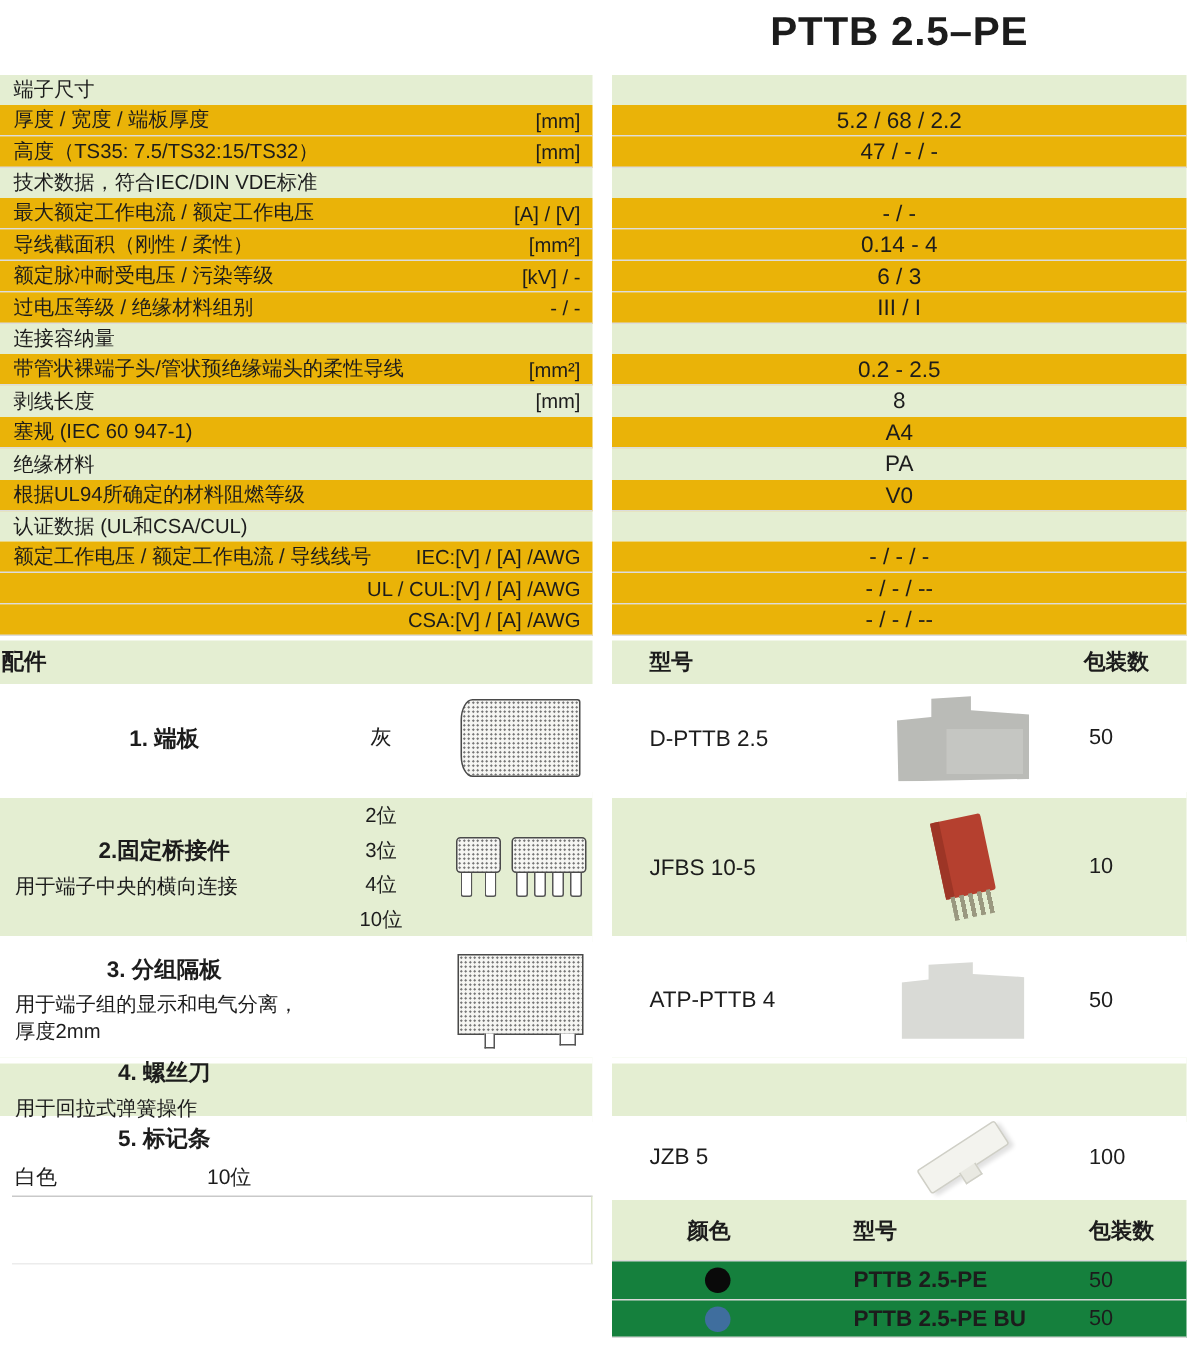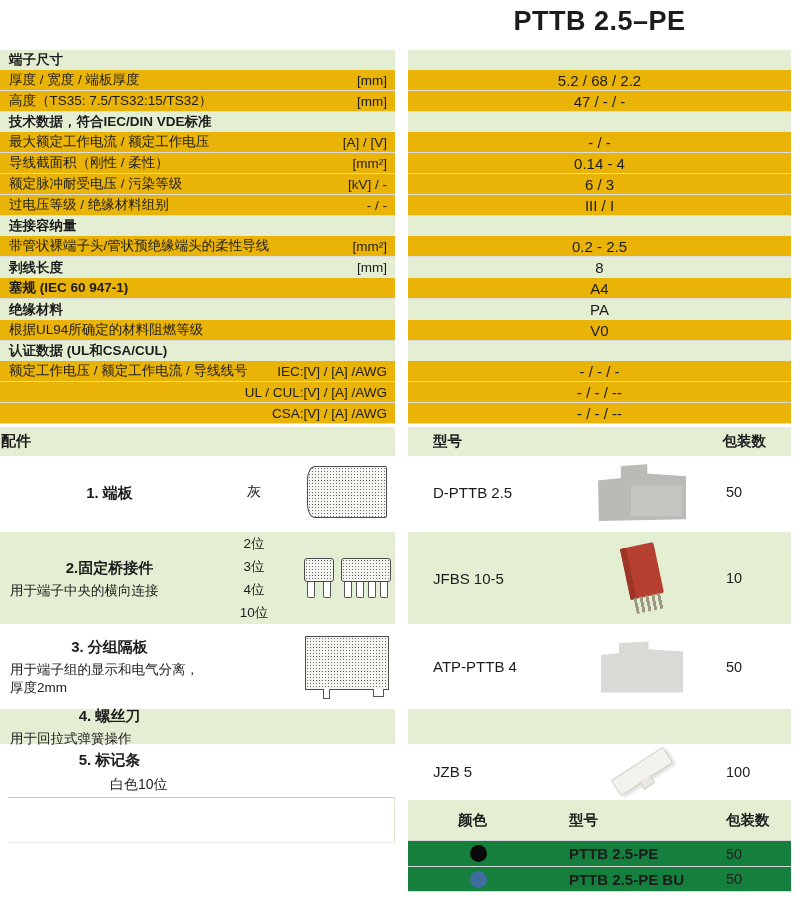--- a/index.html
+++ b/index.html
@@ -20,24 +20,24 @@
     width:395px; display:flex; justify-content:space-between; align-items:center;
     padding:0 8px 0 9px;
   }
   .srow .gap { width:13px; }
   .srow .rc {
     width:383px; display:flex; align-items:center; justify-content:center;
     font-size:15px;
   }
   .srow.section { height:20px; }
   .srow.data { height:21px; }
-  .srow.section .lc { font-weight:bold; font-size:14px;text-align:center; }
+  .srow.section .lc { font-weight:normal; font-size:14px;text-align:center; }
   .srow .lab { font-size:13.5px; white-space:nowrap; }
   .srow .unit { font-size:13.5px; white-space:nowrap; }
-  .srow.gbold .lab { font-weight:bold; }
+  .srow.gbold .lab { font-weight:normal; }
   .green { background:#e4eed2; }
   .srow.white .lc, .srow.white .rc { border-bottom:1px solid #dcdcdc; background:#eab308; }
   
   .acc { position:absolute; top:427px; left:0; width:802px; }
   .acc-header { display:flex; height:29px; }
   .acc-header .lc { width:395px; display:flex; align-items:center; padding-left:1px; font-weight:bold; font-size:15px; }
   .acc-header .gap { width:13px; }
   .acc-header .rc { width:383px; display:flex; align-items:center; justify-content:space-between; padding:0 25px; font-weight:bold; font-size:14.5px; }
   .acc-row { display:flex; }
   .acc-row.r0 { height:72px; } .acc-row.r1 { height:100px; } .acc-row.r2 { height:77px; }
@@ -45,21 +45,21 @@
   .acc-row .lc { width:395px; display:flex; align-items:center; }
   .acc-row .gap { width:13px; background:#fff; }
   .acc-row .rc { width:383px; display:flex; align-items:center; }
   .acc-row .lc.green, .acc-row .rc.green { border-top:4px solid #fff; border-bottom:4px solid #fff; }
   .acc-row .info { flex:1; padding-left:10px; display:flex; flex-direction:column; justify-content:center; }
   .acc-row .name { font-weight:bold; font-size:15px; line-height:1.4;text-align:center; }
   .acc-row .desc { font-size:13.5px; margin-top:4px; line-height:1.3; }
   .acc-row .mid { width:90px; display:flex; flex-direction:column; align-items:center; justify-content:center; font-size:14px; }
   .acc-row .mid .pos { line-height:23px; font-size:13.5px; }
   .acc-row .art { width:96px; display:flex; align-items:center; justify-content:center; }
-  .sub-line { display:flex; font-size:14px; margin-top:6px;text-align:right; }
+  .sub-line { display:flex; font-size:14px; margin-top:6px; }
   .sub-line .sl { width:128px; }
   .acc-row .model { width:160px; padding-left:25px; font-size:15px; }
   .acc-row .photo { flex:1; display:flex; align-items:center; justify-content:center; }
   .acc-row .qty { width:75px; padding-left:10px; font-size:14.5px; }
   
   .dotted {
     background-color:#f6f6f3;
     background-image:radial-gradient(#6a6a6a .7px, transparent .8px);
     background-size:3px 3px; border:1px solid #4a4a4a;
   }

